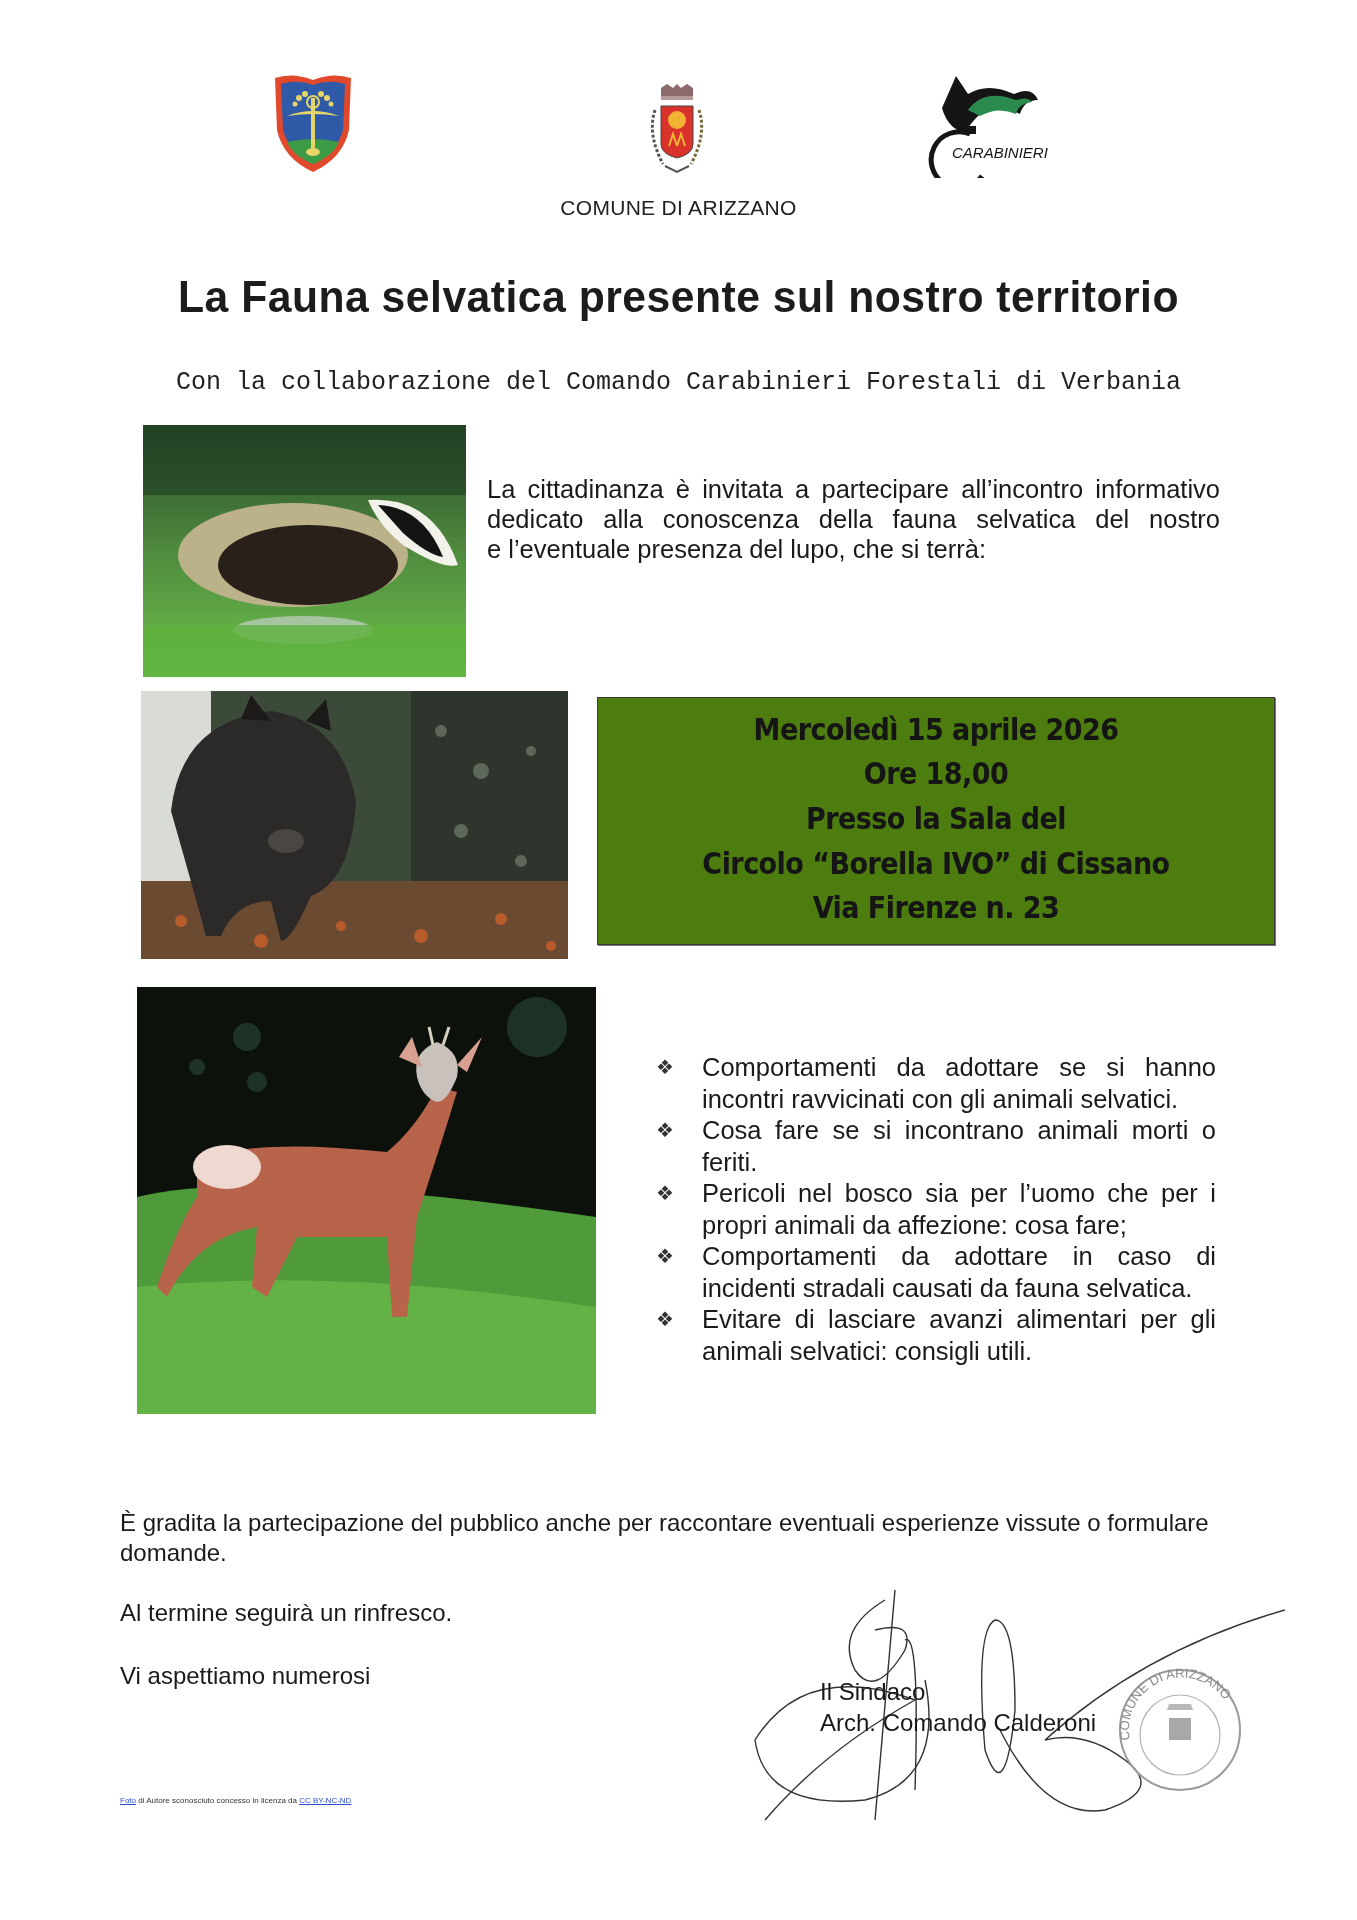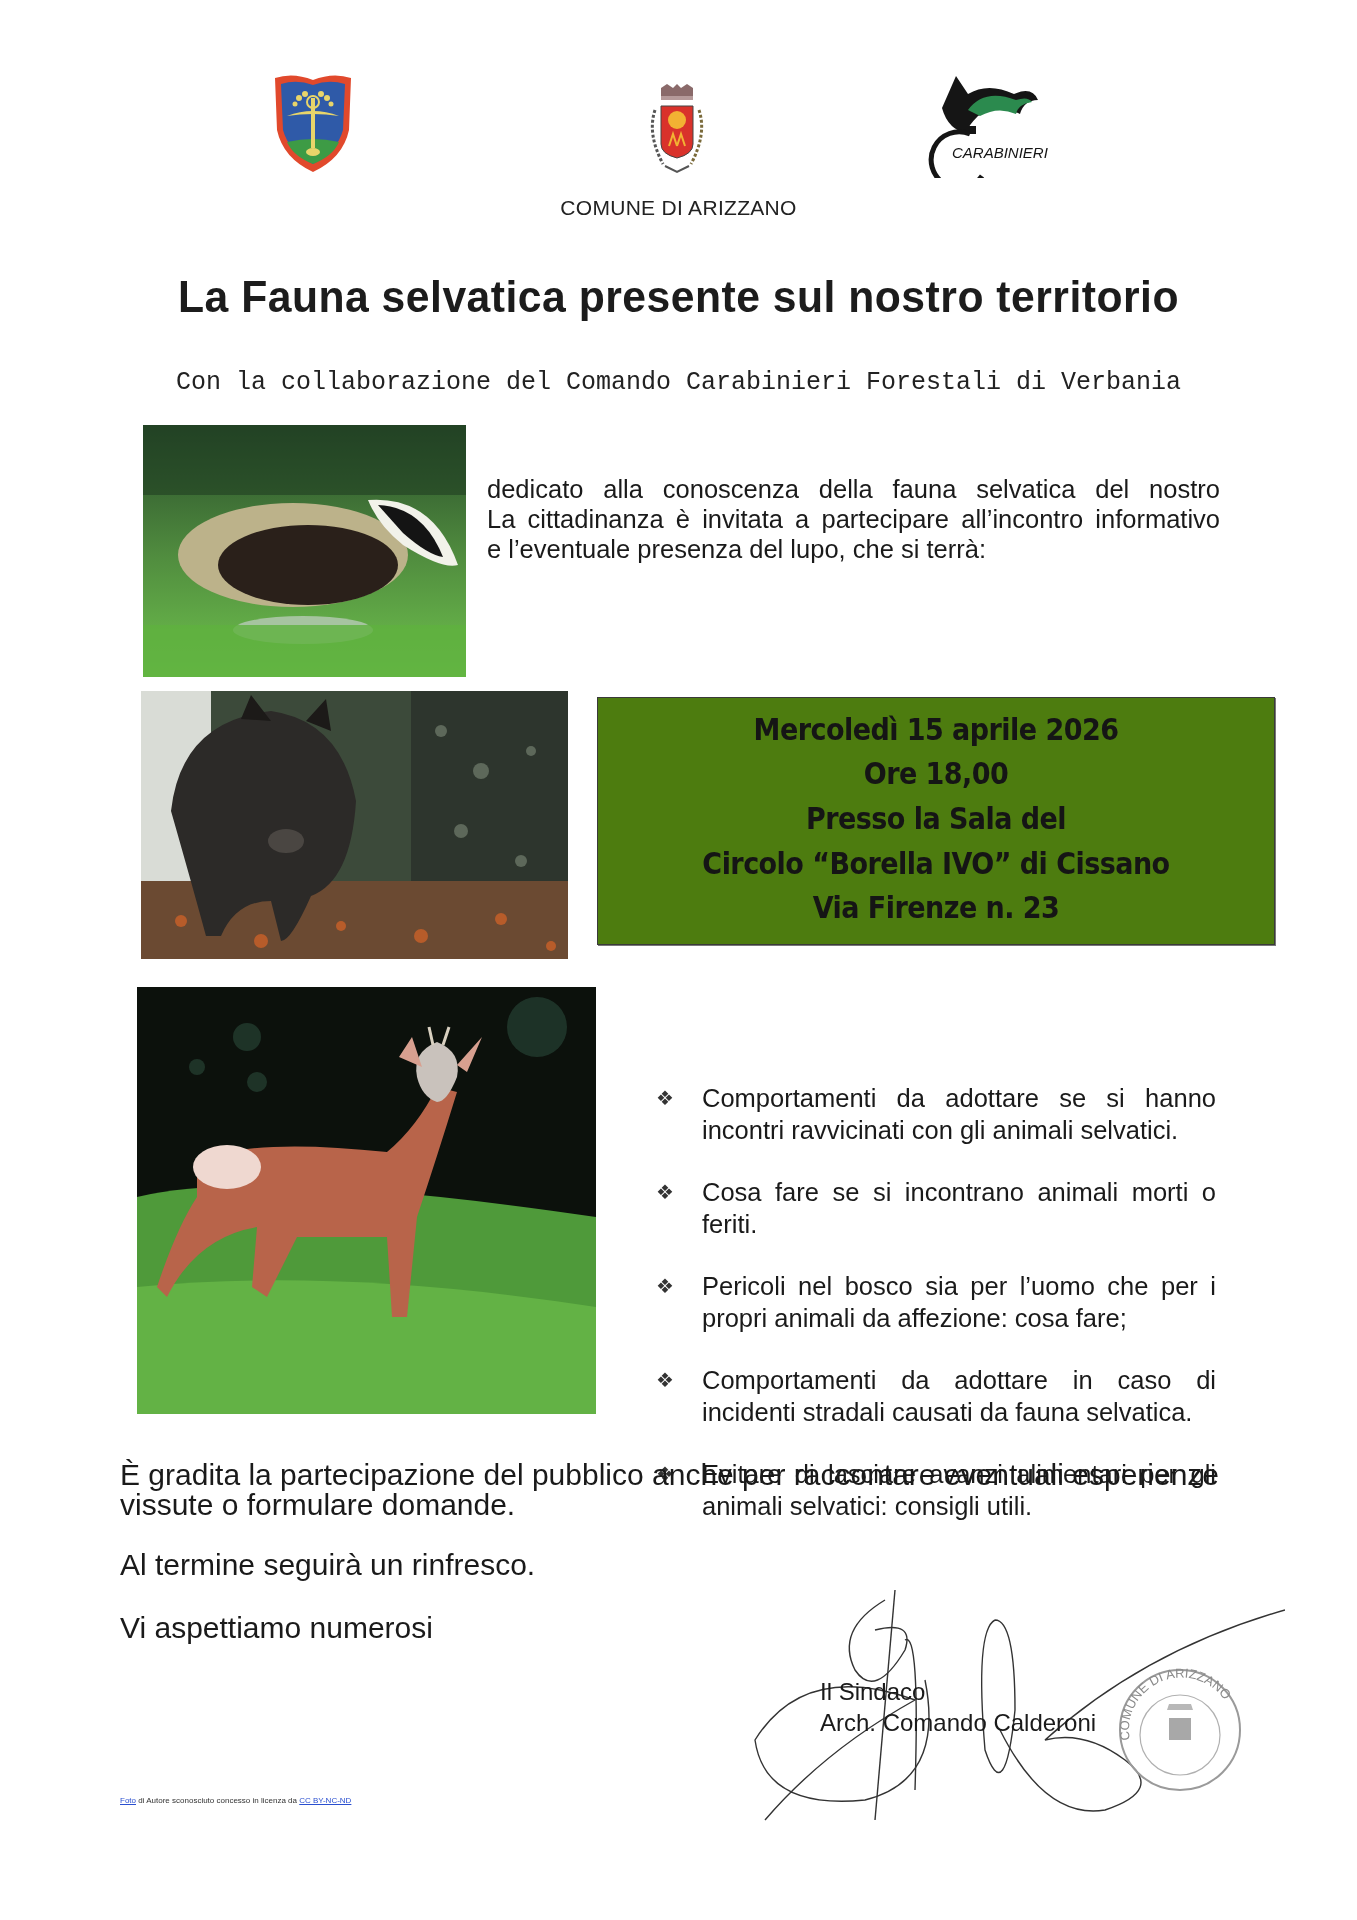--- a/index.html
+++ b/index.html
@@ -16,22 +16,22 @@
   #intro { left:487px; top:474px; width:733px; font-size:25.5px; line-height:30px; text-align:justify; color:#1a1a1a; }
   #intro span { display:block; text-align:justify; text-align-last:justify; }
   #intro span.last { text-align-last:left; }
   #event-box { left:597px; top:697px; width:676px; height:246px; background:#4d7c0f; border:1.5px solid #3a3a3a; box-shadow:1px 1px 0 #777; }
   #event-box .ev { position:absolute; left:0; width:100%; text-align:center; font-size:30px; font-weight:bold; color:#151515; font-family:"DejaVu Sans", sans-serif; letter-spacing:-0.6px; transform:scaleX(0.9); }
   #topics { left:656px; top:1052px; width:560px; font-size:25.5px; line-height:31.5px; color:#1a1a1a; }
   #topics .heading { display:block; }
   #topics ul { list-style:none; margin:0; padding:0; }
   #topics li { position:relative; padding-left:46px; }
   #topics li .bullet { position:absolute; left:0; top:0; font-size:20px; color:#333; }
-  #topics li .txt { display:block; text-align:justify;margin-top:31px; }
-  #closing { left:120px; width:1120px; font-size:30px; line-height:30px; color:#1a1a1a; }
+  #topics li .txt { display:block; text-align:justify; }
+  #closing { left:120px; width:1120px; font-size:24px; line-height:30px; color:#1a1a1a;margin-top:48px; }
   #signature-block { left:820px; top:1676px; width:300px; font-size:24px; line-height:31px; color:#1a1a1a; }
   #credit { left:120px; top:1796px; font-size:8px; color:#333; font-weight:normal; }
   #credit a { color:#2a4fd0; text-decoration:underline; }
 </style>
 </head>
 <body>
 
 <div class="logo" style="left:273px;top:70px;width:80px;height:104px;">
   <svg viewBox="0 0 80 104" width="80" height="104">
     <path d="M2 8 Q20 2 40 10 Q60 2 78 8 L76 60 Q70 88 40 102 Q10 88 4 60 Z" fill="#e1492c"></path>
@@ -140,22 +140,22 @@
     <path d="M0 300 Q200 280 459 320 L459 427 L0 427 Z" fill="#63b245"></path>
     <path d="M60 175 Q110 150 250 165 Q280 140 300 100 L320 105 Q300 170 280 230 L270 330 L255 330 L250 250 L160 250 L130 310 L115 300 L120 240 Q60 250 30 310 L20 300 Q40 240 60 210 Z" fill="#b8644a"></path>
     <ellipse cx="90" cy="180" rx="34" ry="22" fill="#efd8d0"></ellipse>
     <path d="M280 90 Q275 65 300 55 Q325 65 320 90 Q310 115 300 115 Q285 110 280 90 Z" fill="#c9c2bc"></path>
     <path d="M262 70 L285 80 L275 50 Z M320 78 L345 50 L330 85 Z" fill="#d8a090"></path>
     <path d="M296 58 L292 40 M306 58 L312 40" stroke="#d8d0c0" stroke-width="3"></path>
   </svg>
 </div>
 
 <div class="abs" id="intro">
+  <span>La cittadinanza è invitata a partecipare all’incontro informativo</span>
   <span>dedicato alla conoscenza della fauna selvatica del nostro</span>
-  <span>La cittadinanza è invitata a partecipare all’incontro informativo</span>
   <span class="last">e l’eventuale presenza del lupo, che si terrà:</span>
 </div>
 
 <div class="abs" id="event-box">
   <div class="ev" style="top:14px;">Mercoledì 15 aprile 2026</div>
   <div class="ev" style="top:58px;">Ore 18,00</div>
   <div class="ev" style="top:103px;">Presso la Sala del</div>
   <div class="ev" style="top:148px;">Circolo “Borella IVO” di Cissano</div>
   <div class="ev" style="top:192px;">Via Firenze n. 23</div>
 </div>

